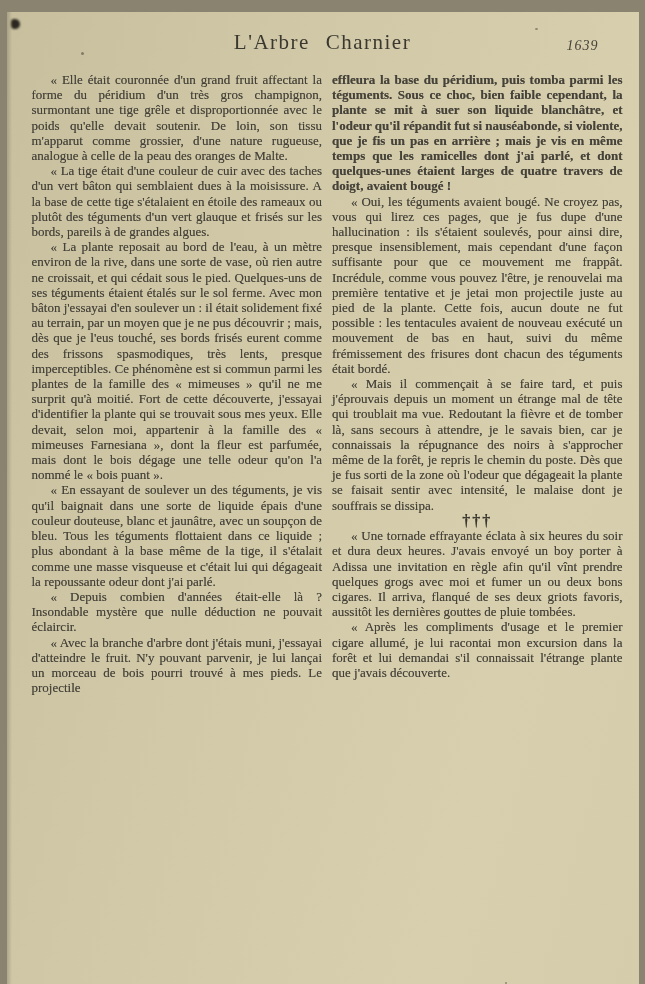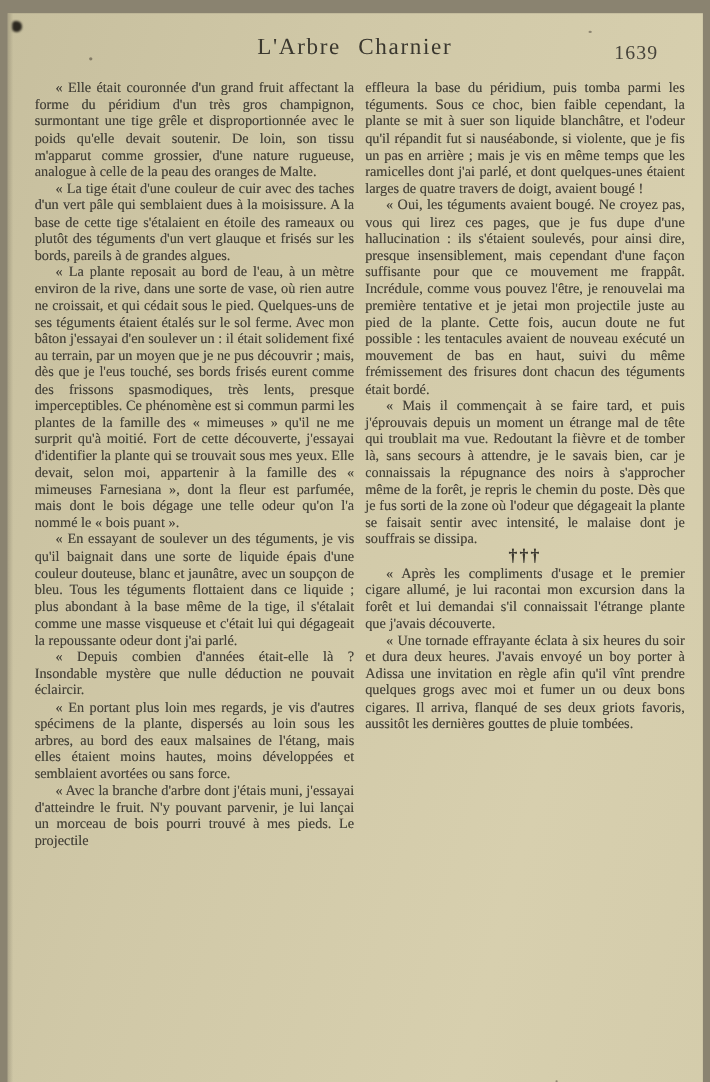--- a/index.html
+++ b/index.html
@@ -24,36 +24,36 @@
   }
   .header{position:relative;height:58px;}
   .title{
     position:absolute;left:0;right:0;top:18px;
     text-align:center;
     font-size:21px;letter-spacing:1.5px;word-spacing:9px;
     color:#3b382f;
   }
   .page-number{
     position:absolute;right:40px;top:26px;
-    font-size:18px;letter-spacing:1px;color:#46433a;
+    font-size:14px;letter-spacing:1px;color:#46433a;font-style:italic;
   }
   .columns{
     display:flex;
     padding:2px 16px 0 25px;
     gap:10px;
   }
   .col{
     width:297px;
     text-align:justify;
     font-size:13px;line-height:15.2px;
     hyphens:auto;-webkit-hyphens:auto;
     text-shadow:0 0 .5px rgba(64,58,46,.55);
   }
   .col p{margin:0;text-indent:19px;}
-  .col p.cont{text-indent:0;}
+  .col p.cont{text-indent:0;font-weight:bold;}
   .ornament{
     text-align:center;
     font-size:16px;font-weight:bold;
     letter-spacing:2px;
     margin:9px 0 11px 0;
     text-indent:0 !important;
     color:#3a372f;
   }
   .speck{position:absolute;border-radius:50%;pointer-events:none;}
   .speck.corner{left:4px;top:7px;width:9px;height:10px;background:#2c2820;filter:blur(1px);border-radius:40% 60% 55% 45%;}
@@ -75,31 +75,30 @@
 
   <div class="header">
     <div class="title">L'Arbre Charnier</div>
     <div class="page-number">1639</div>
   </div>
 
   <div class="columns">
 
     <div class="col">
       <p>« Elle était couronnée d'un grand fruit affectant la forme du péridium d'un très gros champignon, surmontant une tige grêle et disproportionnée avec le poids qu'elle devait soutenir. De loin, son tissu m'apparut comme grossier, d'une nature rugueuse, analogue à celle de la peau des oranges de Malte.</p>
-      <p>« La tige était d'une couleur de cuir avec des taches d'un vert pâle qui semblaient dues à la moisissure. A la base de cette tige s'étalaient en étoile des rameaux ou plutôt des téguments d'un vert glauque et frisés sur les bords, pareils à de grandes algues.</p>
+      <p>« La tige était d'une couleur de cuir avec des taches d'un vert bâton qui semblaient dues à la moisissure. A la base de cette tige s'étalaient en étoile des rameaux ou plutôt des téguments d'un vert glauque et frisés sur les bords, pareils à de grandes algues.</p>
       <p>« La plante reposait au bord de l'eau, à un mètre environ de la rive, dans une sorte de vase, où rien autre ne croissait, et qui cédait sous le pied. Quelques-uns de ses téguments étaient étalés sur le sol ferme. Avec mon bâton j'essayai d'en soulever un : il était solidement fixé au terrain, par un moyen que je ne pus découvrir ; mais, dès que je l'eus touché, ses bords frisés eurent comme des frissons spasmodiques, très lents, presque imperceptibles. Ce phénomène est si commun parmi les plantes de la famille des « mimeuses » qu'il ne me surprit qu'à moitié. Fort de cette découverte, j'essayai d'identifier la plante qui se trouvait sous mes yeux. Elle devait, selon moi, appartenir à la famille des « mimeuses Farnesiana », dont la fleur est parfumée, mais dont le bois dégage une telle odeur qu'on l'a nommé le « bois puant ».</p>
       <p>« En essayant de soulever un des téguments, je vis qu'il baignait dans une sorte de liquide épais d'une couleur douteuse, blanc et jaunâtre, avec un soupçon de bleu. Tous les téguments flottaient dans ce liquide ; plus abondant à la base même de la tige, il s'étalait comme une masse visqueuse et c'était lui qui dégageait la repoussante odeur dont j'ai parlé.</p>
       <p>« Depuis combien d'années était-elle là ? Insondable mystère que nulle déduction ne pouvait éclaircir.</p>
-      <p>« En portant plus loin mes regards, je vis d'autres spécimens de la plante, dispersés au loin sous les arbres, au bord des eaux malsaines de l'étang, mais elles étaient moins hautes, moins développées et semblaient avortées ou sans force.</p>
       <p>« Avec la branche d'arbre dont j'étais muni, j'essayai d'atteindre le fruit. N'y pouvant parvenir, je lui lançai un morceau de bois pourri trouvé à mes pieds. Le projectile</p>
     </div>
 
     <div class="col">
       <p class="cont">effleura la base du péridium, puis tomba parmi les téguments. Sous ce choc, bien faible cependant, la plante se mit à suer son liquide blanchâtre, et l'odeur qu'il répandit fut si nauséabonde, si violente, que je fis un pas en arrière ; mais je vis en même temps que les ramicelles dont j'ai parlé, et dont quelques-unes étaient larges de quatre travers de doigt, avaient bougé !</p>
       <p>« Oui, les téguments avaient bougé. Ne croyez pas, vous qui lirez ces pages, que je fus dupe d'une hallucination : ils s'étaient soulevés, pour ainsi dire, presque insensiblement, mais cependant d'une façon suffisante pour que ce mouvement me frappât. Incrédule, comme vous pouvez l'être, je renouvelai ma première tentative et je jetai mon projectile juste au pied de la plante. Cette fois, aucun doute ne fut possible : les tentacules avaient de nouveau exécuté un mouvement de bas en haut, suivi du même frémissement des frisures dont chacun des téguments était bordé.</p>
       <p>« Mais il commençait à se faire tard, et puis j'éprouvais depuis un moment un étrange mal de tête qui troublait ma vue. Redoutant la fièvre et de tomber là, sans secours à attendre, je le savais bien, car je connaissais la répugnance des noirs à s'approcher même de la forêt, je repris le chemin du poste. Dès que je fus sorti de la zone où l'odeur que dégageait la plante se faisait sentir avec intensité, le malaise dont je souffrais se dissipa.</p>
       <p class="ornament">†††</p>
+      <p>« Une tornade effrayante éclata à six heures du soir et dura deux heures. J'avais envoyé un boy porter à Adissa une invitation en règle afin qu'il vînt prendre quelques grogs avec moi et fumer un ou deux bons cigares. Il arriva, flanqué de ses deux griots favoris, aussitôt les dernières gouttes de pluie tombées.</p>
       <p>« Après les compliments d'usage et le premier cigare allumé, je lui racontai mon excursion dans la forêt et lui demandai s'il connaissait l'étrange plante que j'avais découverte.</p>
-      <p>« Une tornade effrayante éclata à six heures du soir et dura deux heures. J'avais envoyé un boy porter à Adissa une invitation en règle afin qu'il vînt prendre quelques grogs avec moi et fumer un ou deux bons cigares. Il arriva, flanqué de ses deux griots favoris, aussitôt les dernières gouttes de pluie tombées.</p>
     </div>
 
   </div>
 </div>
 
 </body></html>

